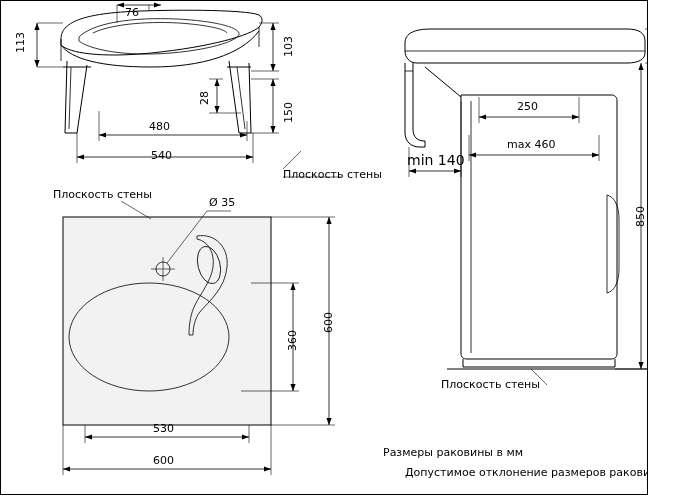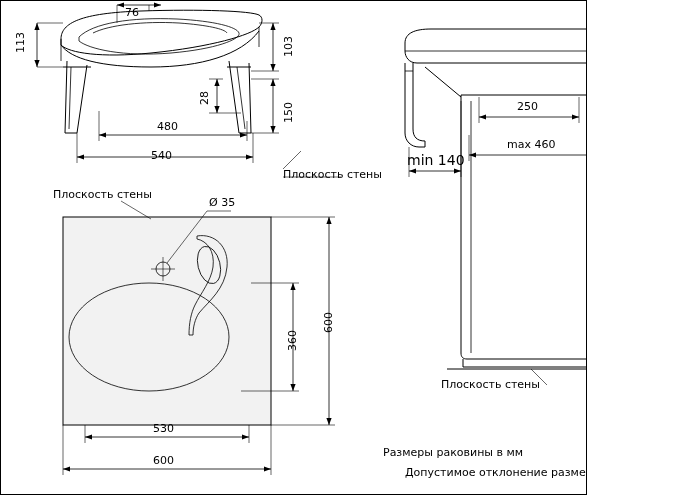--- a/index.html
+++ b/index.html
@@ -2,21 +2,21 @@
 <html><head>
 <meta charset="utf-8">
 <style>
   html,body{margin:0;padding:0;background:#ffffff;}
   body{
     font-family:"DejaVu Sans", sans-serif;
     color:#000;
   }
   #sheet{
     position:relative;
-    width:587px;height:495px;
+    width:648px;height:495px;
     box-sizing:border-box;
     border:1px solid #000;
     background:#fff;
     overflow:hidden;
     text-align:right;
   }
   .lbl{
     position:absolute;
     font-size:11px;
     color:#000;
@@ -202,21 +202,21 @@
   <div class="lbl" style="left:124px;top:6px;">76</div>
 
   <div class="lbl" style="left:14px;top:52px;transform-origin:left top;transform:rotate(-90deg);">113</div>
 
   <div class="lbl" style="left:282px;top:56px;transform-origin:left top;transform:rotate(-90deg);">103</div>
 
   <div class="lbl" style="left:198px;top:104px;transform-origin:left top;transform:rotate(-90deg);">28</div>
 
   <div class="lbl" style="left:282px;top:122px;transform-origin:left top;transform:rotate(-90deg);">150</div>
 
-  <div class="lbl" style="left:156px;top:120px;">480</div>
+  <div class="lbl" style="left:148px;top:120px;">480</div>
 
   <div class="lbl" style="left:150px;top:142px;margin-top:7px;">540</div>
 
   <div class="lbl it" style="left:282px;top:168px;">Плоскость стены</div>
   <div class="lbl it" style="left:52px;top:188px;">Плоскость стены</div>
 
   <div class="lbl" style="left:208px;top:196px;">Ø 35</div>
 
   <div class="lbl" style="left:322px;top:332px;transform-origin:left top;transform:rotate(-90deg);">600</div>
 

